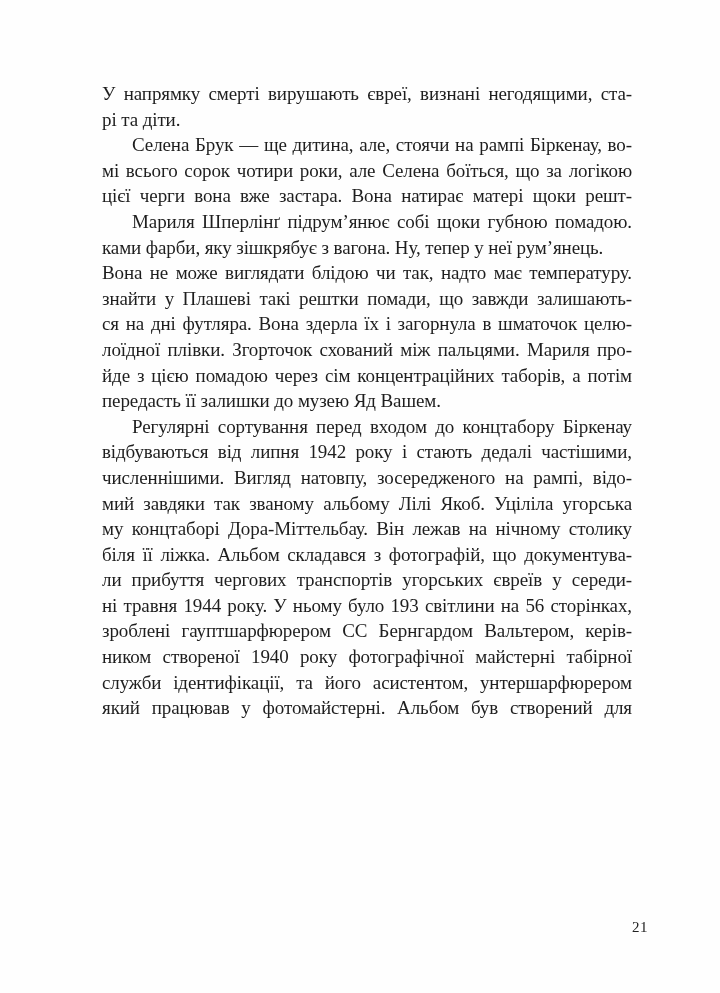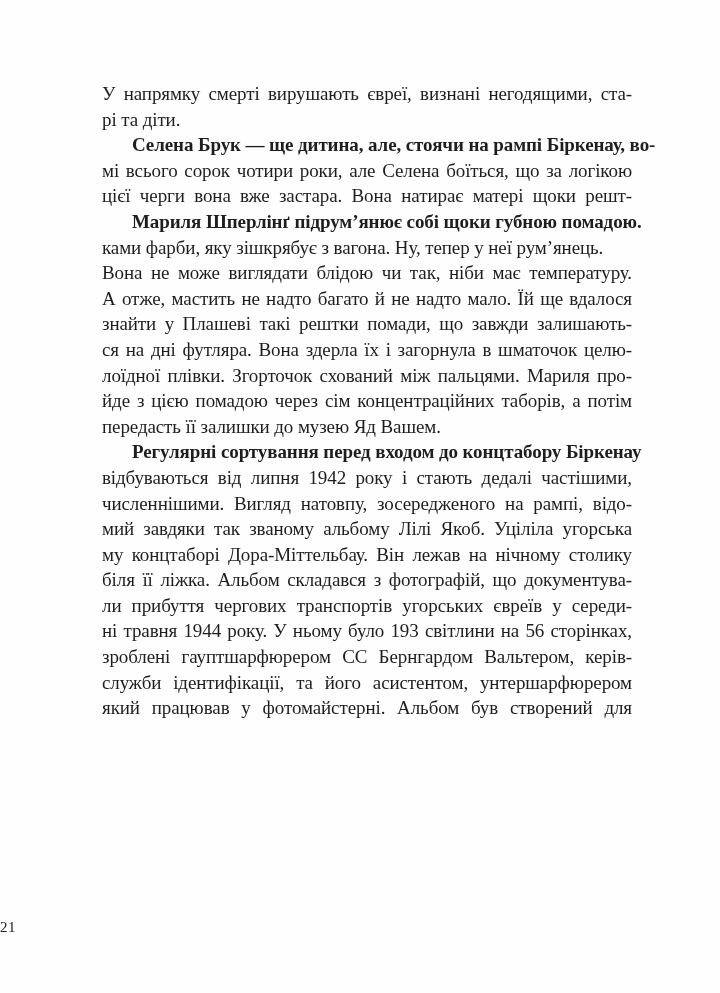--- a/index.html
+++ b/index.html
@@ -31,58 +31,57 @@
     text-align: justify;
     text-align-last: justify;
     white-space: nowrap;
     letter-spacing: -0.1px;
   }
   .line.end {
     text-align-last: left;
   }
   .line.indent {
     text-indent: 30px;
-    font-weight: bold;
   }
   .page-number {
     position: absolute;
     left: 0;
     top: 919px;
     width: 648px;
-    text-align: left;
+    text-align: right;
     font-size: 15px;
     letter-spacing: 0.5px;
     color: #222222;
   }
 </style>
 </head>
 <body>
 
 <div class="page">
   <div class="text-block">
       <div class="line">У напрямку смерті вирушають євреї, визнані негодящими, ста-</div>
       <div class="line end">рі та діти.</div>
       <div class="line indent">Селена Брук — ще дитина, але, стоячи на рампі Біркенау, во-</div>
       <div class="line">мі всього сорок чотири роки, але Селена боїться, що за логікою</div>
       <div class="line">цієї черги вона вже застара. Вона натирає матері щоки решт-</div>
       <div class="line indent">Мариля Шперлінґ підрум’янює собі щоки губною помадою.</div>
       <div class="line end">ками фарби, яку зішкрябує з вагона. Ну, тепер у неї рум’янець.</div>
-      <div class="line">Вона не може виглядати блідою чи так, ніби має температуру.</div>
-      <div class="line">А отже, мастить не надто багато й не надто мало. Їй ще вдалося</div>
+      <div class="line">Вона не може виглядати блідою чи так, надто має температуру.</div>
       <div class="line">знайти у Плашеві такі рештки помади, що завжди залишають-</div>
       <div class="line">ся на дні футляра. Вона здерла їх і загорнула в шматочок целю-</div>
       <div class="line">лоїдної плівки. Згорточок схований між пальцями. Мариля про-</div>
       <div class="line">йде з цією помадою через сім концентраційних таборів, а потім</div>
       <div class="line end">передасть її залишки до музею Яд Вашем.</div>
       <div class="line indent">Регулярні сортування перед входом до концтабору Біркенау</div>
       <div class="line">відбуваються від липня 1942 року і стають дедалі частішими,</div>
       <div class="line">численнішими. Вигляд натовпу, зосередженого на рампі, відо-</div>
       <div class="line">мий завдяки так званому альбому Лілі Якоб. Уціліла угорська</div>
       <div class="line">му концтаборі Дора-Міттельбау. Він лежав на нічному столику</div>
       <div class="line">біля її ліжка. Альбом складався з фотографій, що документува-</div>
       <div class="line">ли прибуття чергових транспортів угорських євреїв у середи-</div>
       <div class="line">ні травня 1944 року. У ньому було 193 світлини на 56 сторінках,</div>
       <div class="line">зроблені гауптшарфюрером СС Бернгардом Вальтером, керів-</div>
+      <div class="line">ником створеної 1940 року фотографічної майстерні табірної</div>
       <div class="line">служби ідентифікації, та його асистентом, унтершарфюрером</div>
       <div class="line">який працював у фотомайстерні. Альбом був створений для</div>
     </div>
   <div class="page-number">21</div>
 </div>
 
 </body></html>

